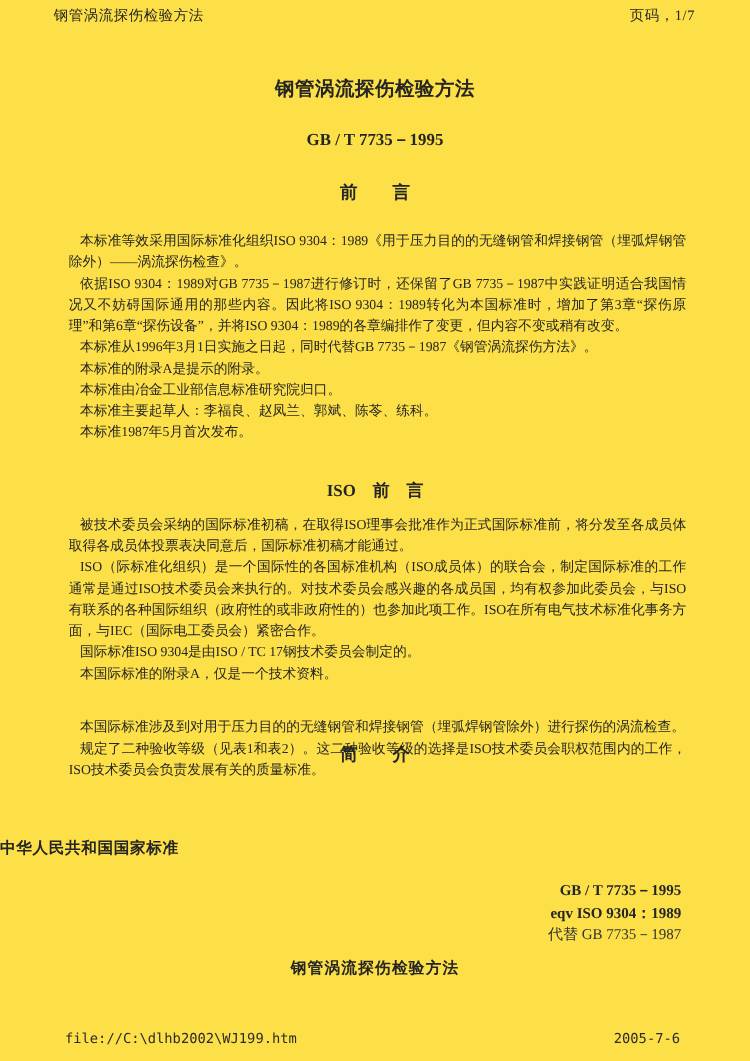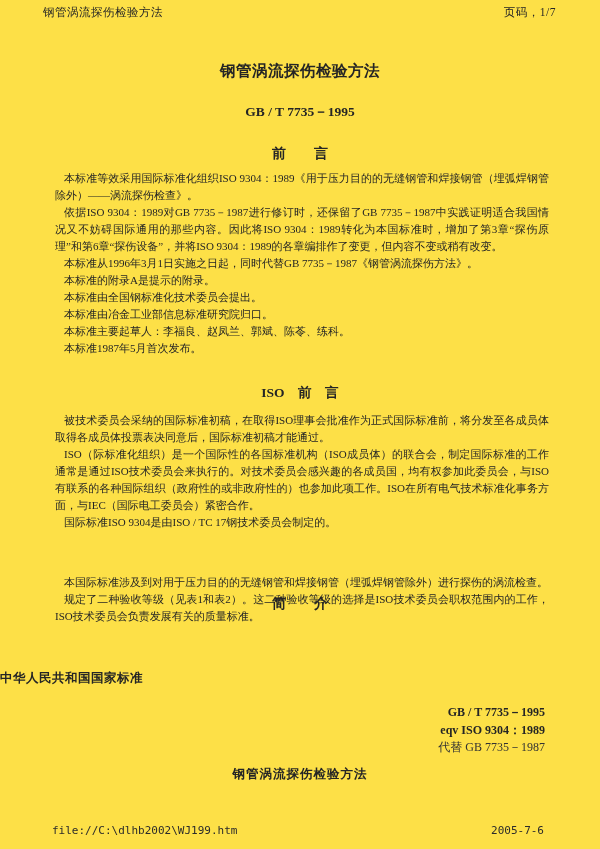--- a/index.html
+++ b/index.html
@@ -43,21 +43,21 @@
   }
   #h-foreword { top: 145px; }
   #h-iso      { top: 384px; font-size: 13.5px; }
   #h-intro    { top: 559px; margin-top: 36px; }
   
   .text-block {
     position: absolute; left: 55px; width: 494px;
     font-size: 11px; line-height: 17px;
     text-align: justify;
   }
-  #foreword-body { top: 170px; }
+  #foreword-body { top: 185px; }
   #iso-body      { top: 412px; }
   #intro-body    { top: 574px; }
   .text-block p { text-indent: 9px; }
   
   .country-label {
     position: absolute; top: 670px; left: 0; right: 0;
     text-align: left; font-weight: bold; font-size: 12.5px; letter-spacing: 0.5px;
   }
   .codes {
     position: absolute; top: 704px; right: 55px;
@@ -82,31 +82,31 @@
 
   <div class="doc-title">钢管涡流探伤检验方法</div>
   <div class="doc-stdno">GB / T 7735－1995</div>
 
   <div class="sec-heading" id="h-foreword">前　　言</div>
   <div class="text-block" id="foreword-body">
     <p>本标准等效采用国际标准化组织ISO 9304：1989《用于压力目的的无缝钢管和焊接钢管（埋弧焊钢管除外）——涡流探伤检查》。</p>
     <p>依据ISO 9304：1989对GB 7735－1987进行修订时，还保留了GB 7735－1987中实践证明适合我国情况又不妨碍国际通用的那些内容。因此将ISO 9304：1989转化为本国标准时，增加了第3章“探伤原理”和第6章“探伤设备”，并将ISO 9304：1989的各章编排作了变更，但内容不变或稍有改变。</p>
     <p>本标准从1996年3月1日实施之日起，同时代替GB 7735－1987《钢管涡流探伤方法》。</p>
     <p>本标准的附录A是提示的附录。</p>
-    <p>本标准由全国钢标准化技术委员会提出。</p>
     <p>本标准由冶金工业部信息标准研究院归口。</p>
     <p>本标准主要起草人：李福良、赵凤兰、郭斌、陈苓、练科。</p>
     <p>本标准1987年5月首次发布。</p>
   </div>
 
   <div class="sec-heading" id="h-iso">ISO　前　言</div>
   <div class="text-block" id="iso-body">
     <p>被技术委员会采纳的国际标准初稿，在取得ISO理事会批准作为正式国际标准前，将分发至各成员体取得各成员体投票表决同意后，国际标准初稿才能通过。</p>
     <p>ISO（际标准化组织）是一个国际性的各国标准机构（ISO成员体）的联合会，制定国际标准的工作通常是通过ISO技术委员会来执行的。对技术委员会感兴趣的各成员国，均有权参加此委员会，与ISO有联系的各种国际组织（政府性的或非政府性的）也参加此项工作。ISO在所有电气技术标准化事务方面，与IEC（国际电工委员会）紧密合作。</p>
     <p>国际标准ISO 9304是由ISO / TC 17钢技术委员会制定的。</p>
+    <p>本国际标准的附录A，仅是一个技术资料。</p>
   </div>
 
   <div class="sec-heading" id="h-intro">简　　介</div>
   <div class="text-block" id="intro-body">
     <p>本国际标准涉及到对用于压力目的的无缝钢管和焊接钢管（埋弧焊钢管除外）进行探伤的涡流检查。</p>
     <p>规定了二种验收等级（见表1和表2）。这二种验收等级的选择是ISO技术委员会职权范围内的工作，ISO技术委员会负责发展有关的质量标准。</p>
   </div>
 
   <div class="country-label">中华人民共和国国家标准</div>
 

